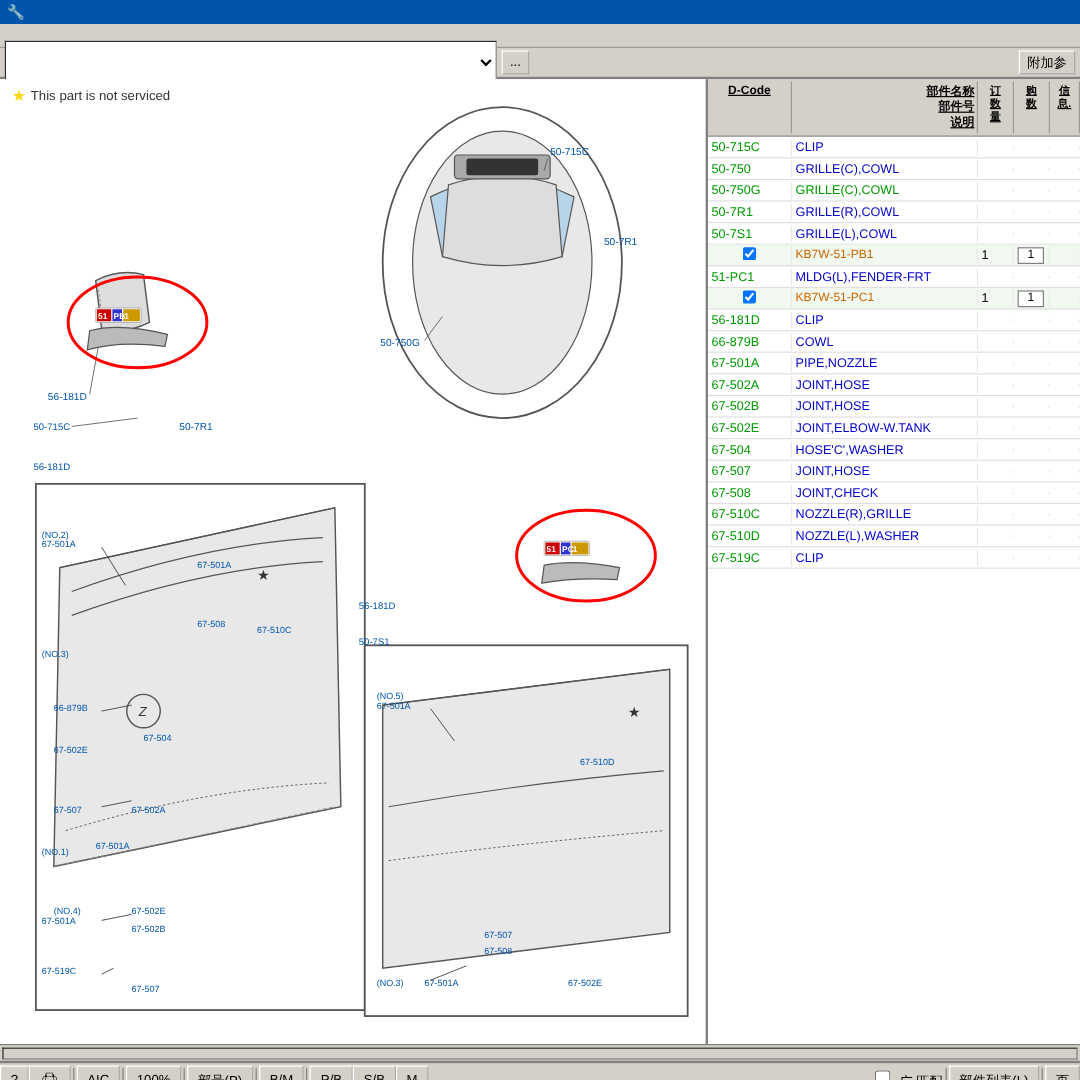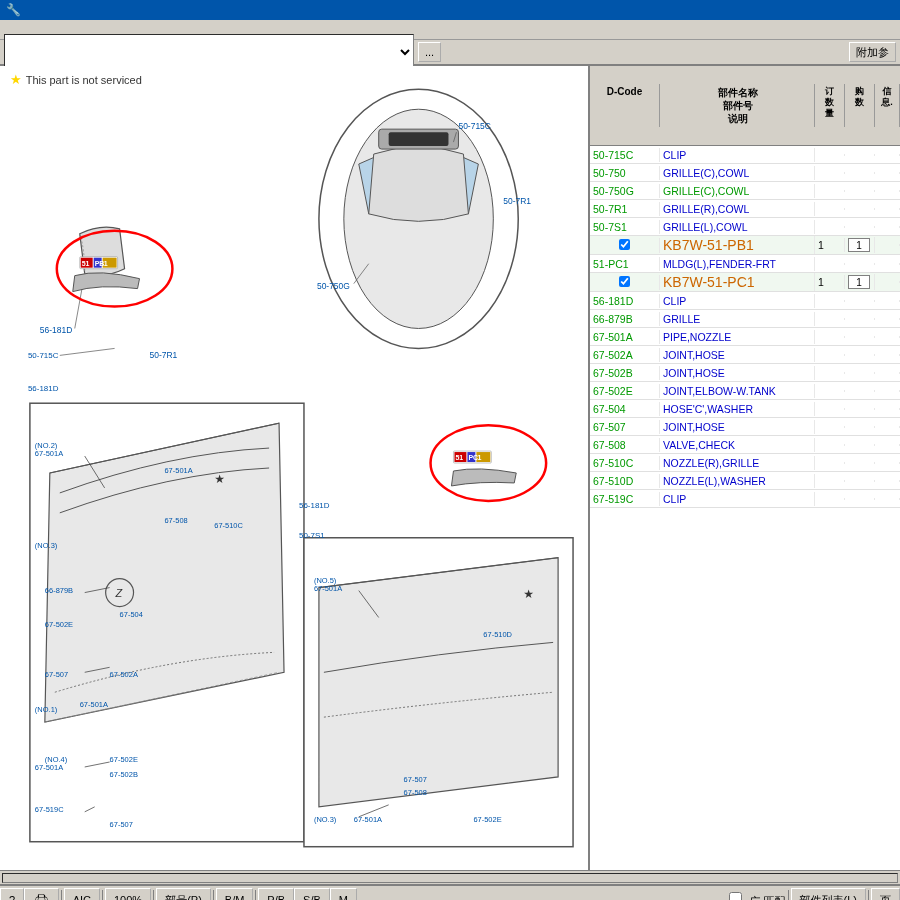--- a/index.html
+++ b/index.html
@@ -105,24 +105,25 @@
       flex-direction: column;
       background: #d4d0c8;
     }
 
     
     .parts-header {
       display: grid;
       grid-template-columns: 70px 1fr 30px 30px 25px;
       background: #d4d0c8;
       border-bottom: 1px solid #808080;
-      padding: 18px 0;
+      padding: 2px 0;
       font-size: 10px;
       font-weight: bold;
       text-align: center;
+      text-decoration: underline;
     }
     .parts-header-cell {
       padding: 2px 2px;
       border-right: 1px solid #999;
       line-height: 1.2;
     }
 
     
     .parts-list {
       flex: 1;
@@ -145,21 +146,21 @@
     }
     .parts-cell {
       padding: 1px 3px;
       border-right: 1px solid #e8e8e8;
       overflow: hidden;
       white-space: nowrap;
     }
     .d-code { color: #009900; font-size: 10.5px; }
     .part-name { color: #0000cc; font-size: 10.5px; }
     .part-name.green { color: #009900; }
-    .part-num { color: #cc6600; font-size: 14px; }
+    .part-num { color: #cc6600; font-size: 10px; }
     .checkbox-cell { text-align: center; }
     .qty-input {
       width: 22px;
       height: 14px;
       font-size: 10px;
       text-align: center;
       border: 1px solid #808080;
       background: white;
     }
 
@@ -383,21 +384,21 @@
       <line x1="60" y1="282" x2="115" y2="275" stroke="#555" stroke-width="0.7"></line>
       <text x="300" y="435" font-size="8" fill="#0055aa">56-181D</text>
       <text x="300" y="465" font-size="8" fill="#0055aa">50-7S1</text>
     </svg>
   </div>
 
   <div class="parts-panel">
 
     <div class="parts-header">
       <div class="parts-header-cell">D-Code</div>
-      <div class="parts-header-cell" style="text-align:center; padding-left:4px; line-height:1.3;">
+      <div class="parts-header-cell" style="text-align:right; padding-left:4px; line-height:1.3;">
         <span>部件名称</span><br>
         <span>部件号</span><br>
         <span>说明</span>
       </div>
       <div class="parts-header-cell" style="font-size:9px; line-height:1.2;">订<br>数<br>量</div>
       <div class="parts-header-cell" style="font-size:9px; line-height:1.2;">购<br>数</div>
       <div class="parts-header-cell" style="font-size:9px; line-height:1.2;">信<br>息.</div>
     </div>
 
     <div class="parts-list">
@@ -470,21 +471,21 @@
       <div class="parts-row">
         <div class="parts-cell d-code">56-181D</div>
         <div class="parts-cell part-name">CLIP</div>
         <div class="parts-cell"></div>
         <div class="parts-cell"></div>
         <div class="parts-cell"></div>
       </div>
 
       <div class="parts-row">
         <div class="parts-cell d-code">66-879B</div>
-        <div class="parts-cell part-name">GRILLE</div>
+        <div class="parts-cell part-name">COWL</div>
         <div class="parts-cell"></div>
         <div class="parts-cell"></div>
         <div class="parts-cell"></div>
       </div>
 
       <div class="parts-row">
         <div class="parts-cell d-code">67-501A</div>
         <div class="parts-cell part-name">PIPE,NOZZLE</div>
         <div class="parts-cell"></div>
         <div class="parts-cell"></div>
@@ -526,21 +527,21 @@
       <div class="parts-row">
         <div class="parts-cell d-code">67-507</div>
         <div class="parts-cell part-name">JOINT,HOSE</div>
         <div class="parts-cell"></div>
         <div class="parts-cell"></div>
         <div class="parts-cell"></div>
       </div>
 
       <div class="parts-row">
         <div class="parts-cell d-code">67-508</div>
-        <div class="parts-cell part-name">VALVE,CHECK</div>
+        <div class="parts-cell part-name">JOINT,CHECK</div>
         <div class="parts-cell"></div>
         <div class="parts-cell"></div>
         <div class="parts-cell"></div>
       </div>
 
       <div class="parts-row">
         <div class="parts-cell d-code">67-510C</div>
         <div class="parts-cell part-name">NOZZLE(R),GRILLE</div>
         <div class="parts-cell"></div>
         <div class="parts-cell"></div>

